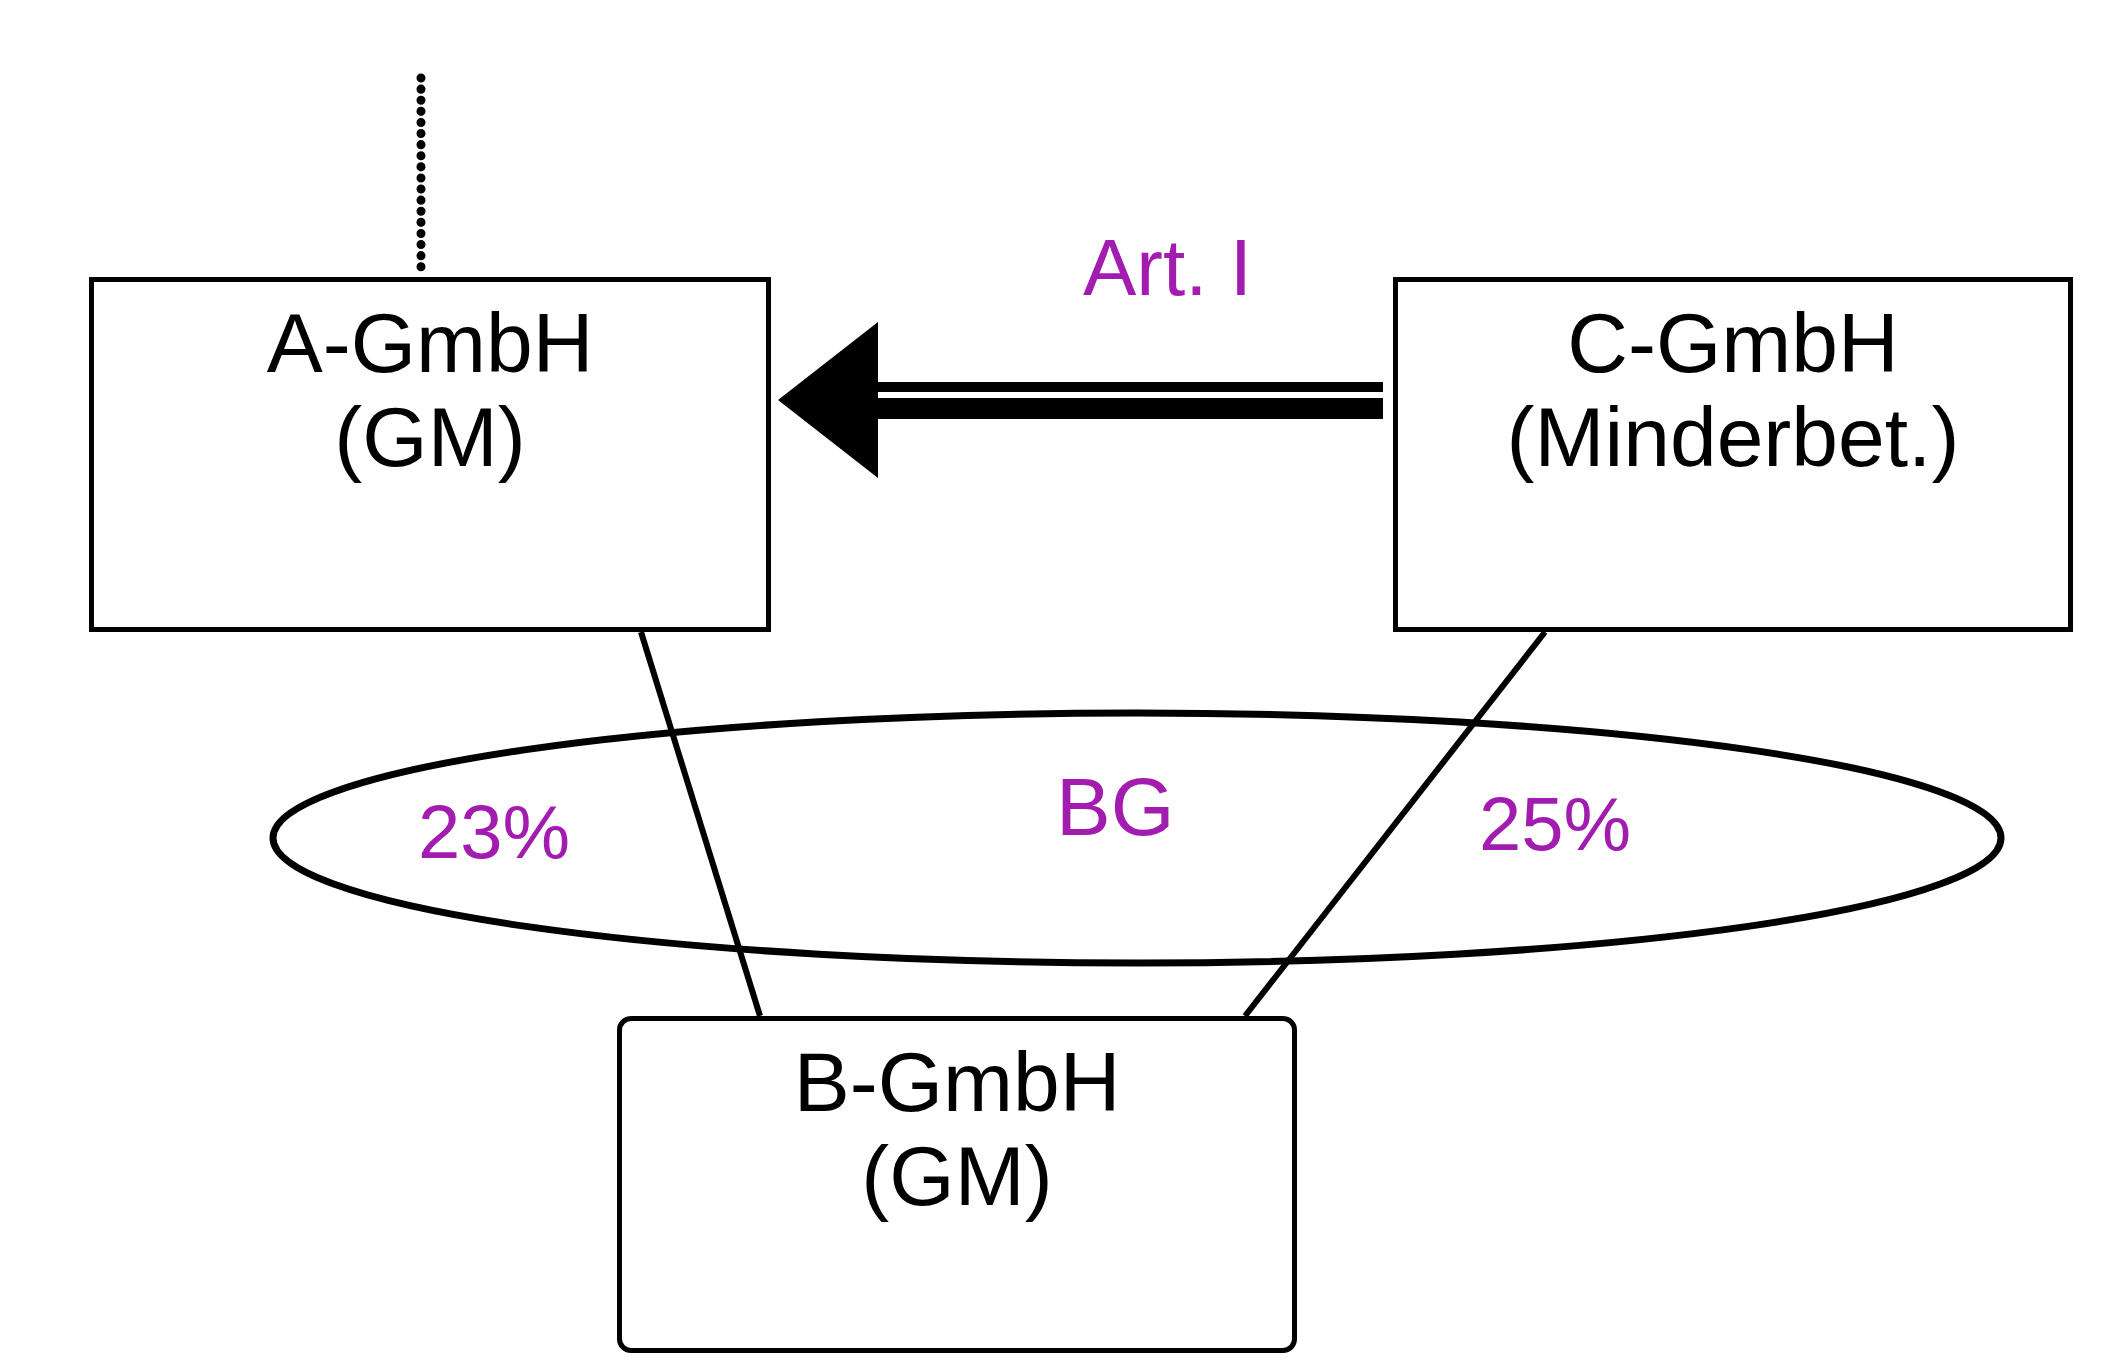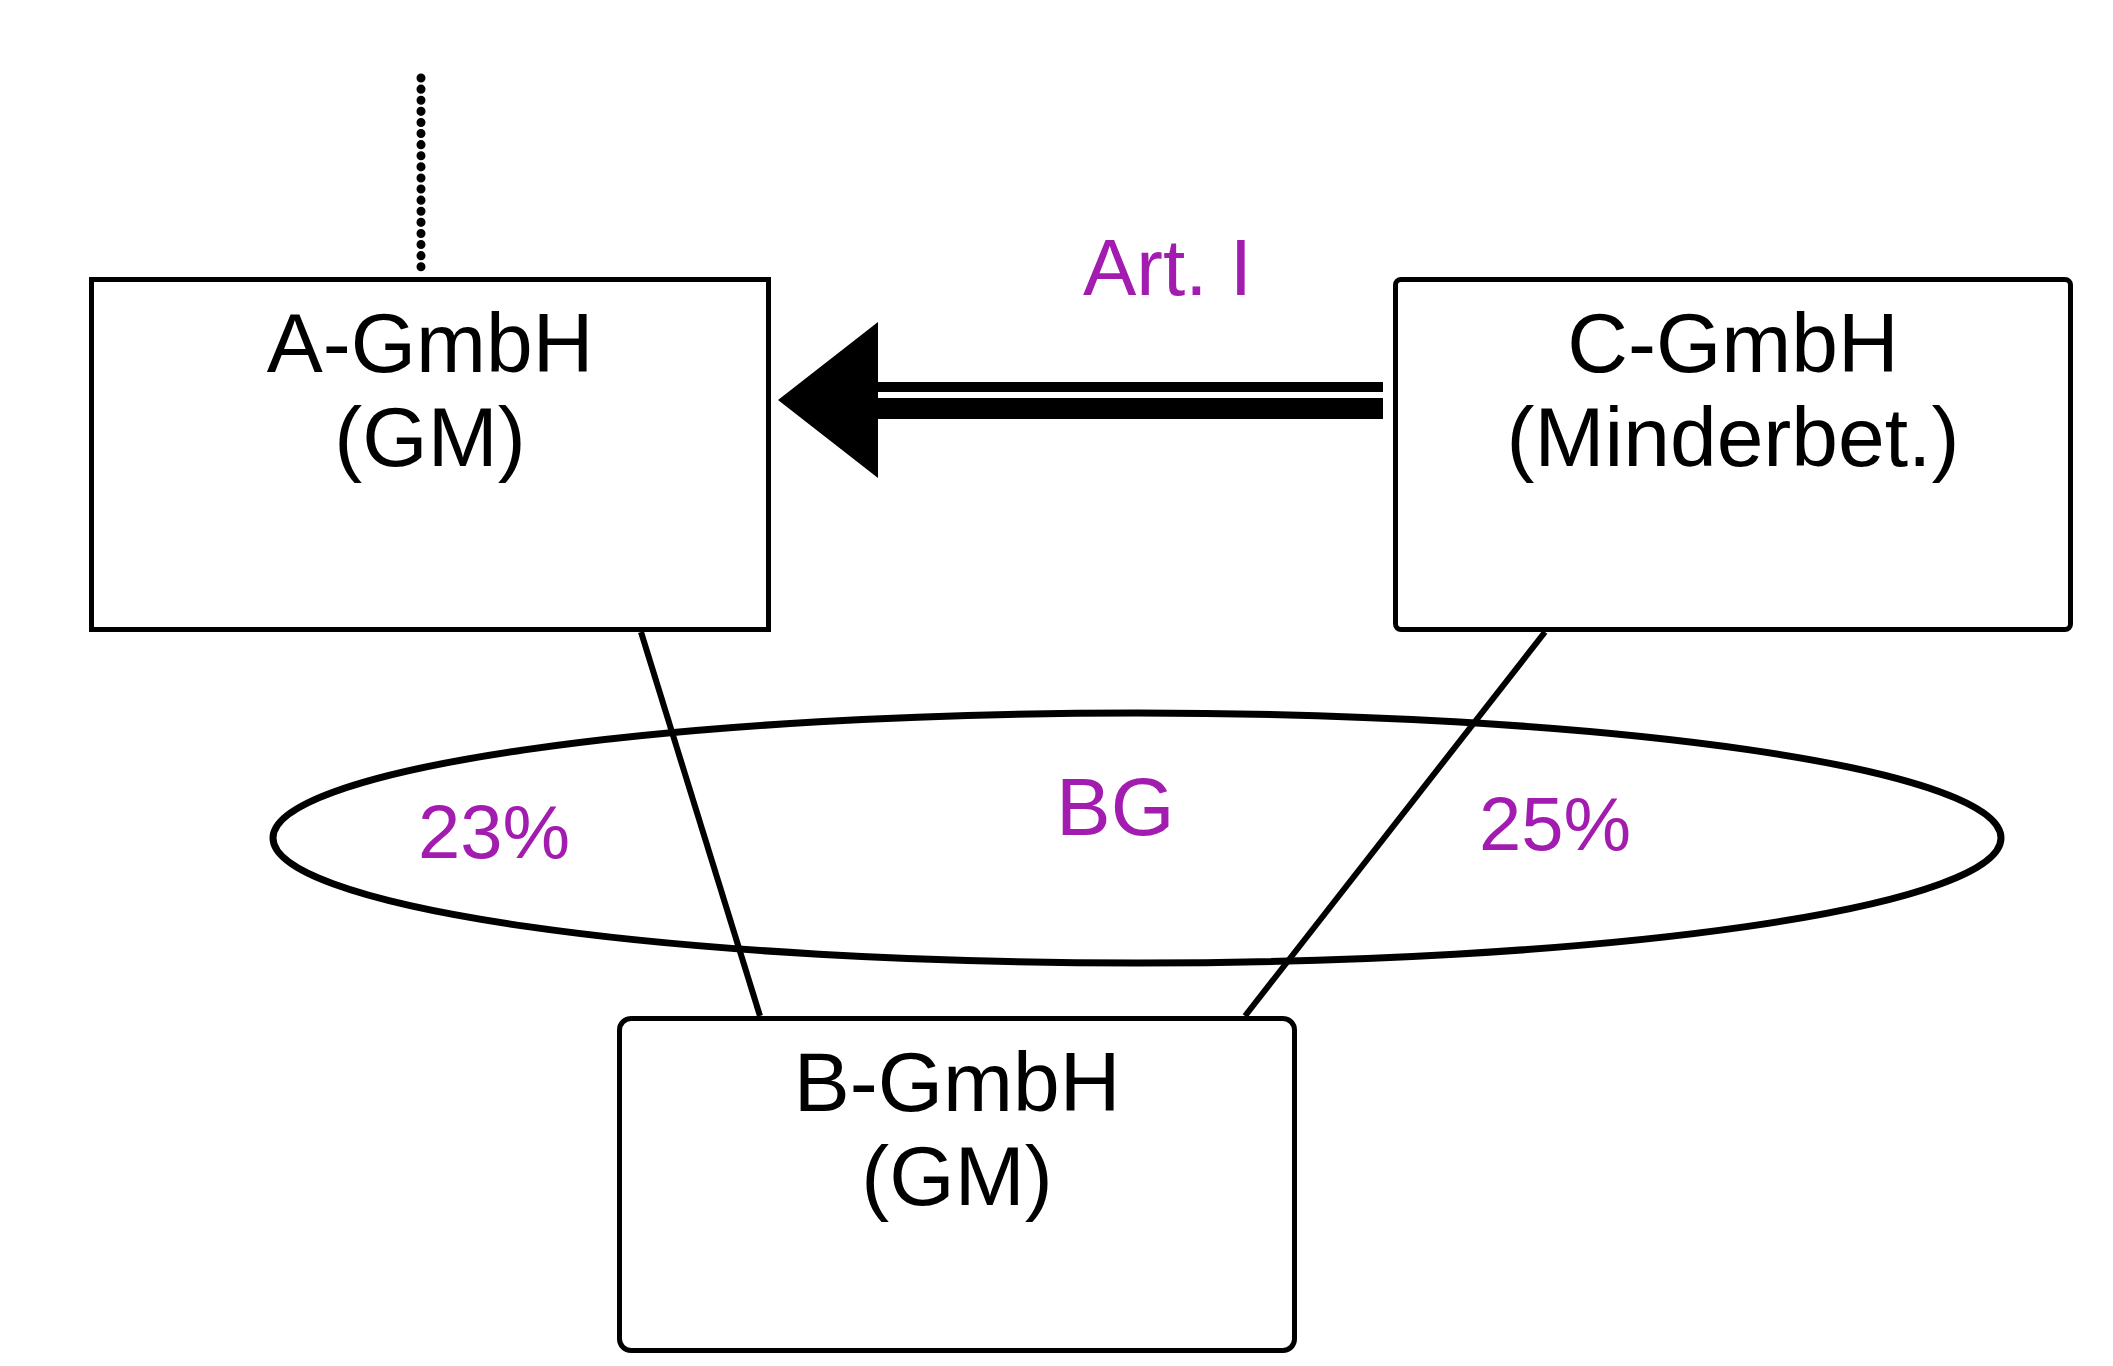--- a/index.html
+++ b/index.html
@@ -38,21 +38,21 @@
   }
   .node-line {
     font-family: "Liberation Sans", sans-serif;
     font-size: 84px;
     line-height: 1.12;
     color: #000000;
     white-space: nowrap;
     text-align: center;
   }
   #box-a        { left: 89px;  top: 277px;  width: 682px; height: 355px; }
-  #box-c        { left: 1393px;top: 277px;  width: 680px; height: 355px; border-radius: 8px; }
+  #box-c        { left: 1393px;top: 277px;  width: 680px; height: 355px; }
   #box-b        { left: 617px; top: 1016px; width: 680px; height: 337px; border-radius: 14px; }
   #box-a .node-line:first-child { margin-top: 14px; }
   #box-c .node-line:first-child { margin-top: 14px; }
   #box-b .node-line:first-child { margin-top: 14px; }
   .free-label {
     position: absolute;
     font-family: "Liberation Sans", sans-serif;
     color: #a21caf;
     white-space: nowrap;
   }

